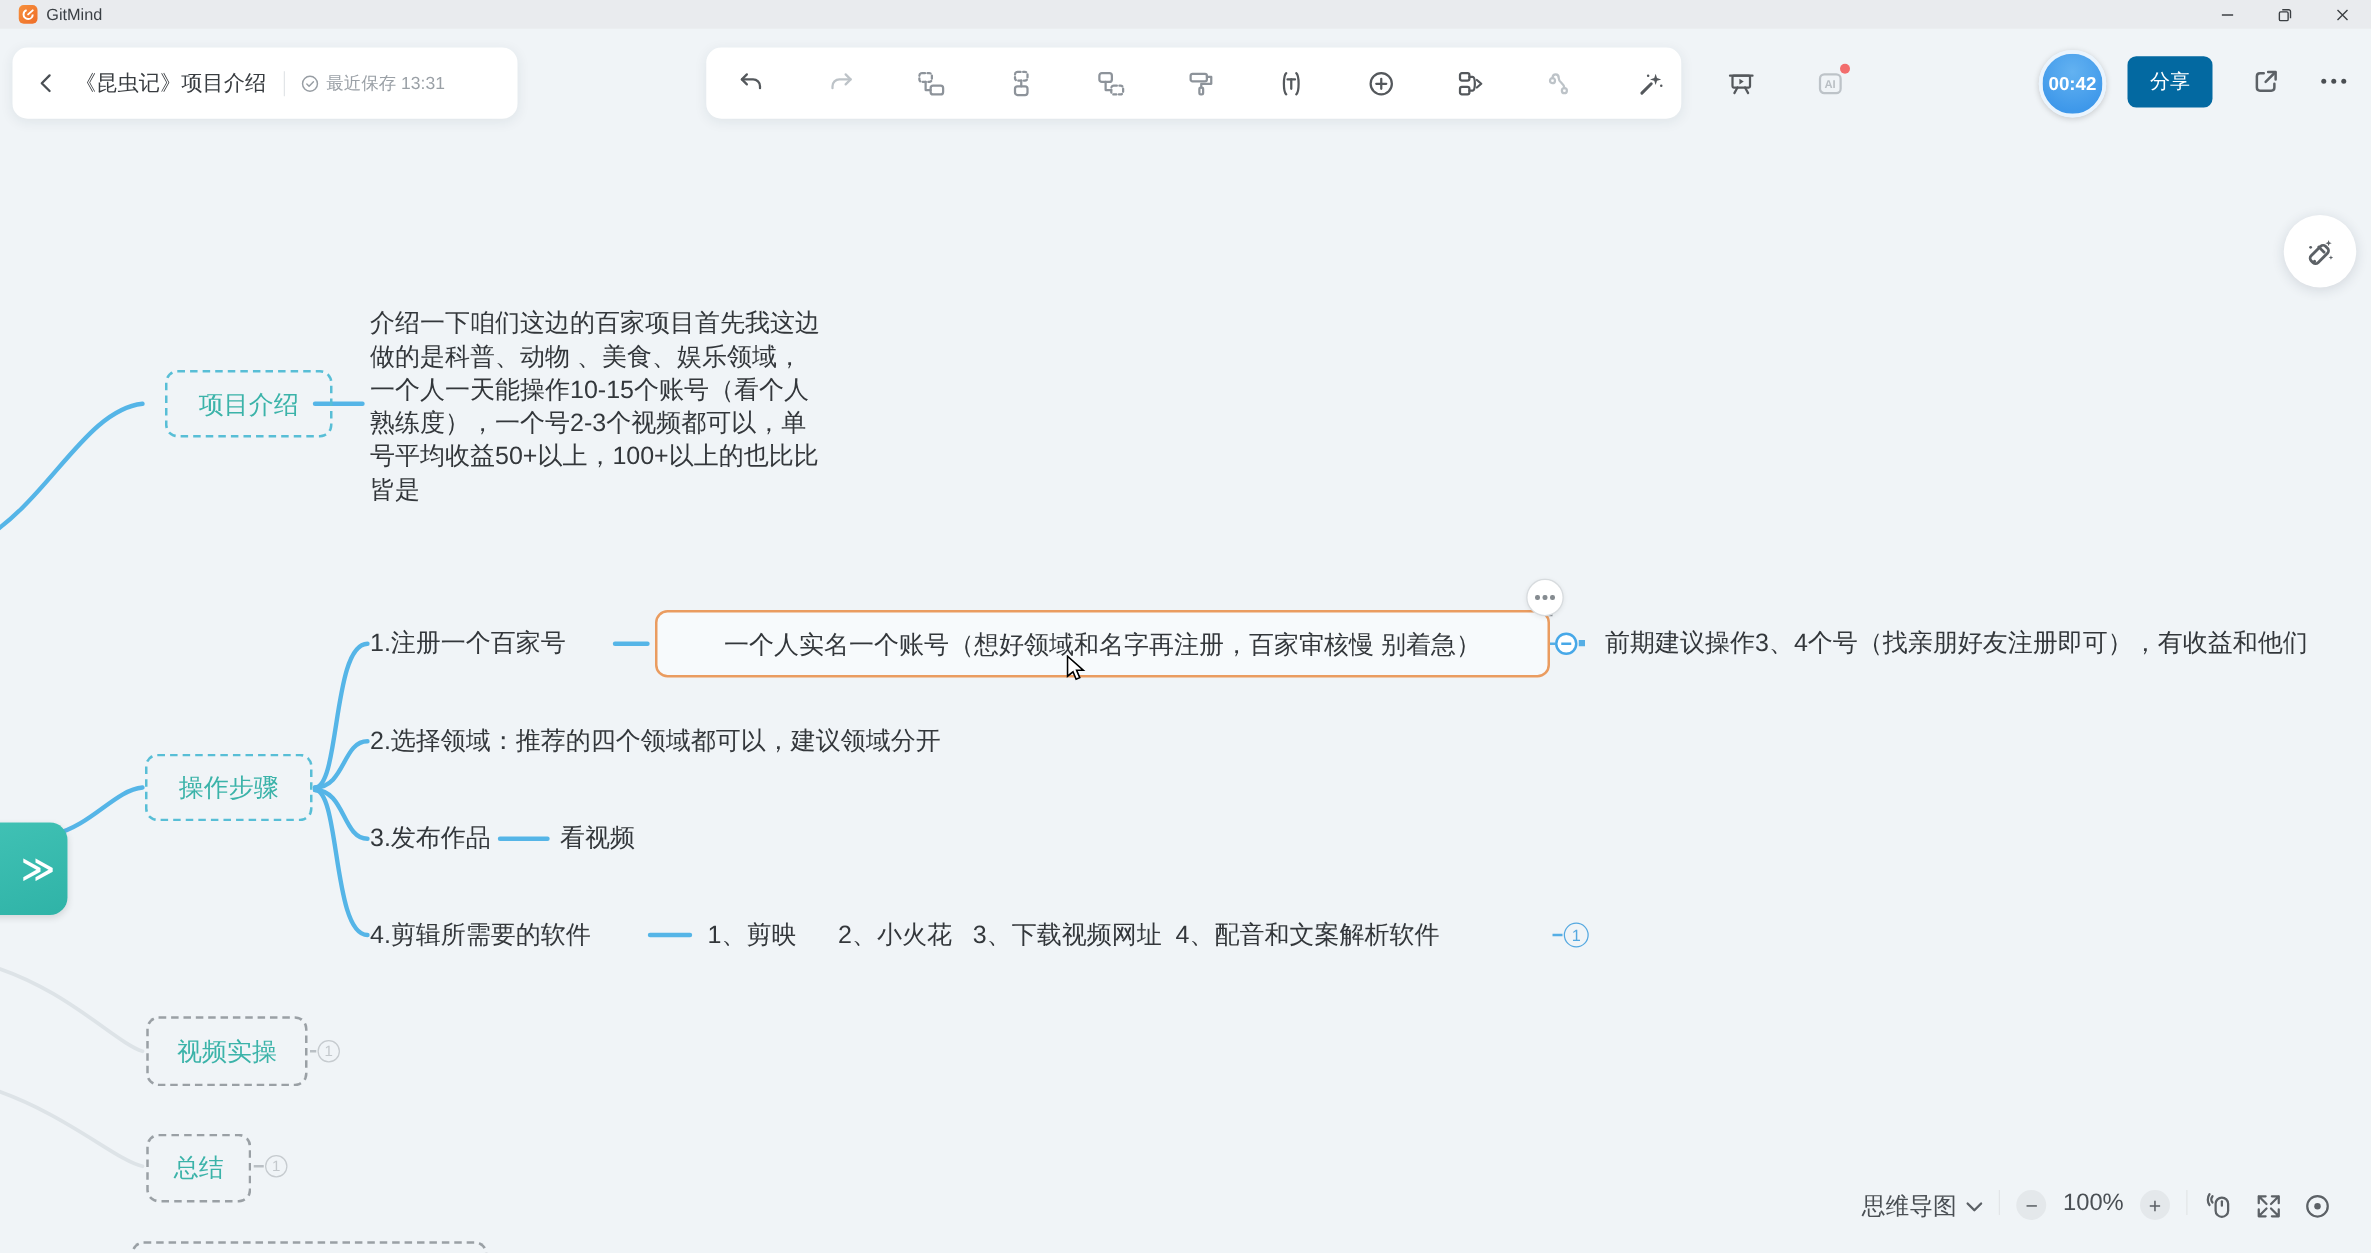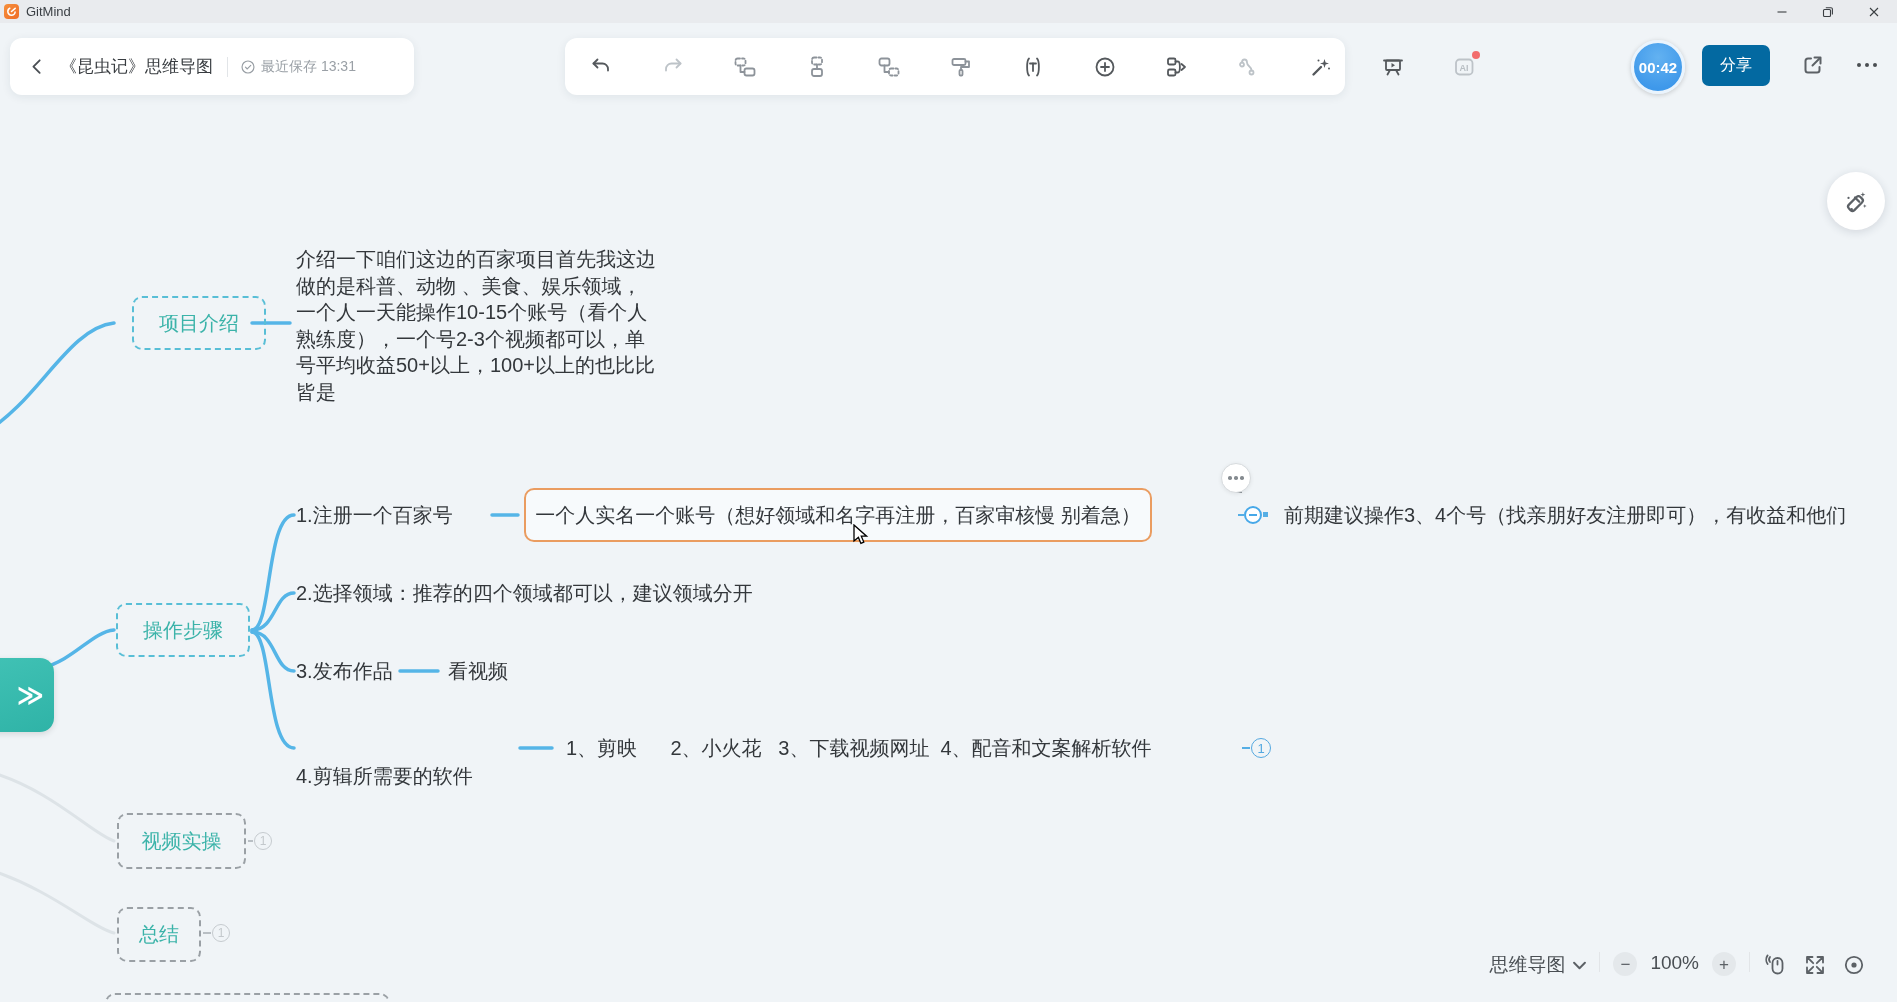--- a/index.html
+++ b/index.html
@@ -1,21 +1,21 @@
 <!DOCTYPE html>
 <html><head>
 <meta charset="utf-8">
 <style>
   html,body{margin:0;padding:0;width:1897px;height:1002px;overflow:hidden;
     font-family:"Liberation Sans","DejaVu Sans",sans-serif;}
   body{position:relative;background:#f0f4f7;}
 
   
   .titlebar{position:absolute;top:0;left:0;right:0;height:23px;background:#e9ebee;
-    display:flex;align-items:center;padding-left:4px;z-index:40;}
+    display:flex;align-items:center;padding-left:15px;z-index:40;}
   .app-logo{width:15px;height:15px;border-radius:4px;background:linear-gradient(135deg,#f6903c,#ef6d28);
     display:flex;align-items:center;justify-content:center;margin-right:7px;}
   .app-name{font-size:13px;color:#3a3f44;}
   .win-controls{margin-left:auto;display:flex;height:23px;}
   .win-btn{width:46px;height:23px;display:flex;align-items:center;justify-content:center;}
   .win-btn svg{stroke:#3b3f43;stroke-width:1.1;fill:none;}
 
   
   .card{position:absolute;background:#fff;border-radius:12px;box-shadow:0 2px 10px rgba(31,45,61,.08);z-index:30;}
   .header-card{left:10px;top:38px;width:404px;height:57px;display:flex;align-items:center;padding:0 18px;box-sizing:border-box;}
@@ -64,25 +64,25 @@
   .n-root{position:absolute;left:-20px;top:658px;width:74px;height:74px;border-radius:14px;
     background:linear-gradient(160deg,#41c2b5,#2fb3a7);display:flex;align-items:center;justify-content:flex-end;
     padding-right:10px;box-sizing:border-box;color:#fff;font-size:26px;font-weight:bold;box-shadow:0 2px 6px rgba(0,0,0,.12);}
 
   .map-text{position:absolute;color:#33373b;font-size:20px;line-height:28px;white-space:nowrap;}
   .intro-note{left:296px;top:246px;width:430px;line-height:26.5px;white-space:pre-line;}
   .row1{left:296px;top:501px;}
   .row2{left:296px;top:579px;text-align:right;}
   .row3{left:296px;top:657px;}
   .row3c{left:448px;top:657px;}
-  .row4{left:296px;top:734px;margin-top:28px;}
+  .row4{left:296px;top:734px;}
   .row4c{left:566px;top:734px;white-space:pre;}
   .note1{left:1284px;top:501px;}
 
-  .sel-node{position:absolute;left:524px;top:488px;width:628px;height:54px;border:2px solid #ea9c60;border-radius:10px;
+  .sel-node{position:absolute;left:524px;top:488px;width:716px;height:54px;border:2px solid #ea9c60;border-radius:10px;
     background:#f7fafc;display:flex;align-items:center;justify-content:center;color:#33373b;font-size:20px;
     box-sizing:border-box;white-space:nowrap;z-index:3;}
   .menu-dots{position:absolute;left:1221px;top:463px;width:28px;height:28px;border-radius:50%;background:#fff;
     border:1px solid #d7dbde;box-shadow:0 1px 4px rgba(0,0,0,.08);display:flex;align-items:center;justify-content:center;gap:2.5px;z-index:4;}
   .menu-dots i{width:3.5px;height:3.5px;border-radius:50%;background:#858b90;}
   .collapse{position:absolute;left:1244px;top:506px;width:18px;height:18px;border-radius:50%;background:#fff;
     border:2px solid #47a8e8;box-sizing:border-box;display:flex;align-items:center;justify-content:center;z-index:4;}
   .collapse i{display:block;width:8px;height:2px;background:#47a8e8;}
   .badge{position:absolute;border-radius:50%;display:flex;align-items:center;justify-content:center;background:transparent;box-sizing:border-box;}
   .badge-blue{left:1251px;top:738px;width:20px;height:20px;border:1.5px solid #54a8e0;color:#54a8e0;font-size:13px;}
@@ -193,21 +193,21 @@
   <div class="node-dashed node-gdash n-summary">总结</div>
   <div class="badge badge-gray bg-summary">1</div>
 
   <div class="node-dashed node-gdash n-partial"></div>
 </div>
 
 <div class="card header-card">
   <svg width="20" height="22" viewBox="0 0 24 24" style="fill:none;stroke:#4a4f54;stroke-width:2.2;stroke-linecap:round;stroke-linejoin:round;">
       <path d="M14 4 L6.5 11.5 L14 19"></path>
     </svg>
-  <span class="doc-title">《昆虫记》思维导图</span>
+  <span class="doc-title">《昆虫记》项目介绍</span>
   <div class="vdiv"></div>
   <span class="saved">
     <svg width="16" height="16" viewBox="0 0 22 22" style="fill:none;stroke:#989ea4;stroke-width:1.6;stroke-linecap:round;stroke-linejoin:round;">
         <circle cx="11" cy="11" r="8.2"></circle>
         <path d="M7.5 11.2 L10 13.7 L14.8 8.8"></path>
       </svg>
     <span>最近保存 13:31</span>
   </span>
 </div>
 

